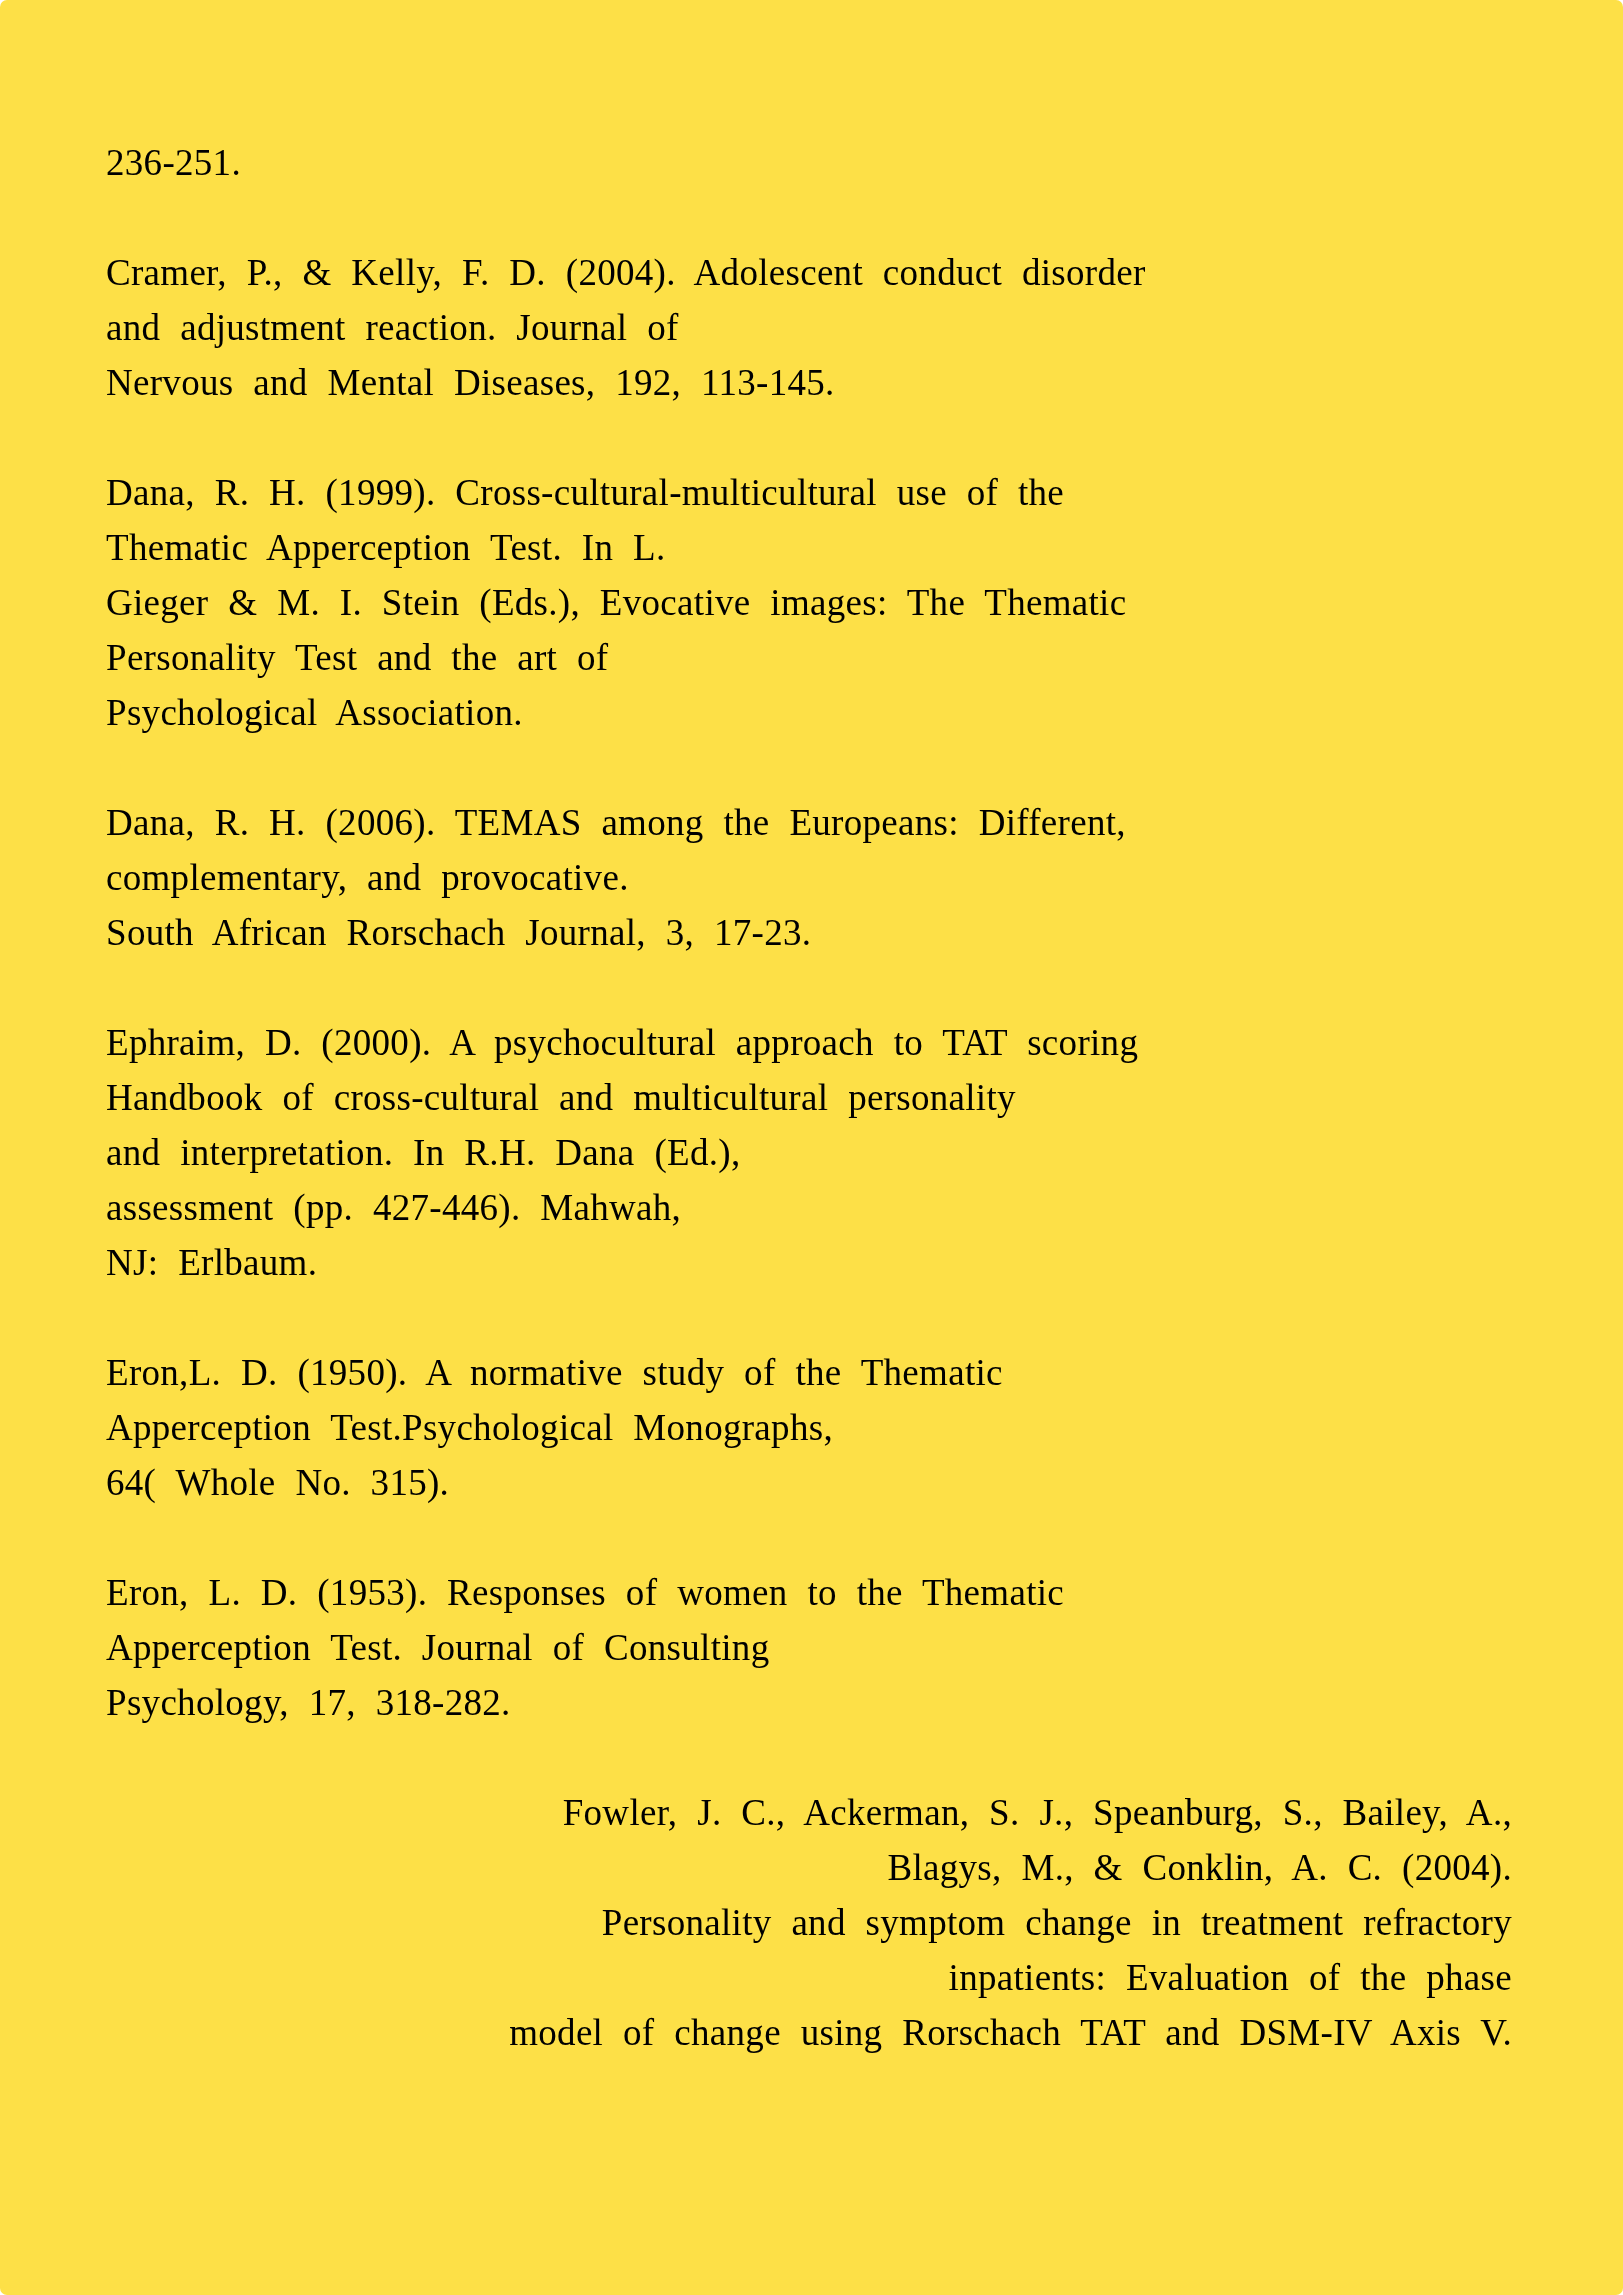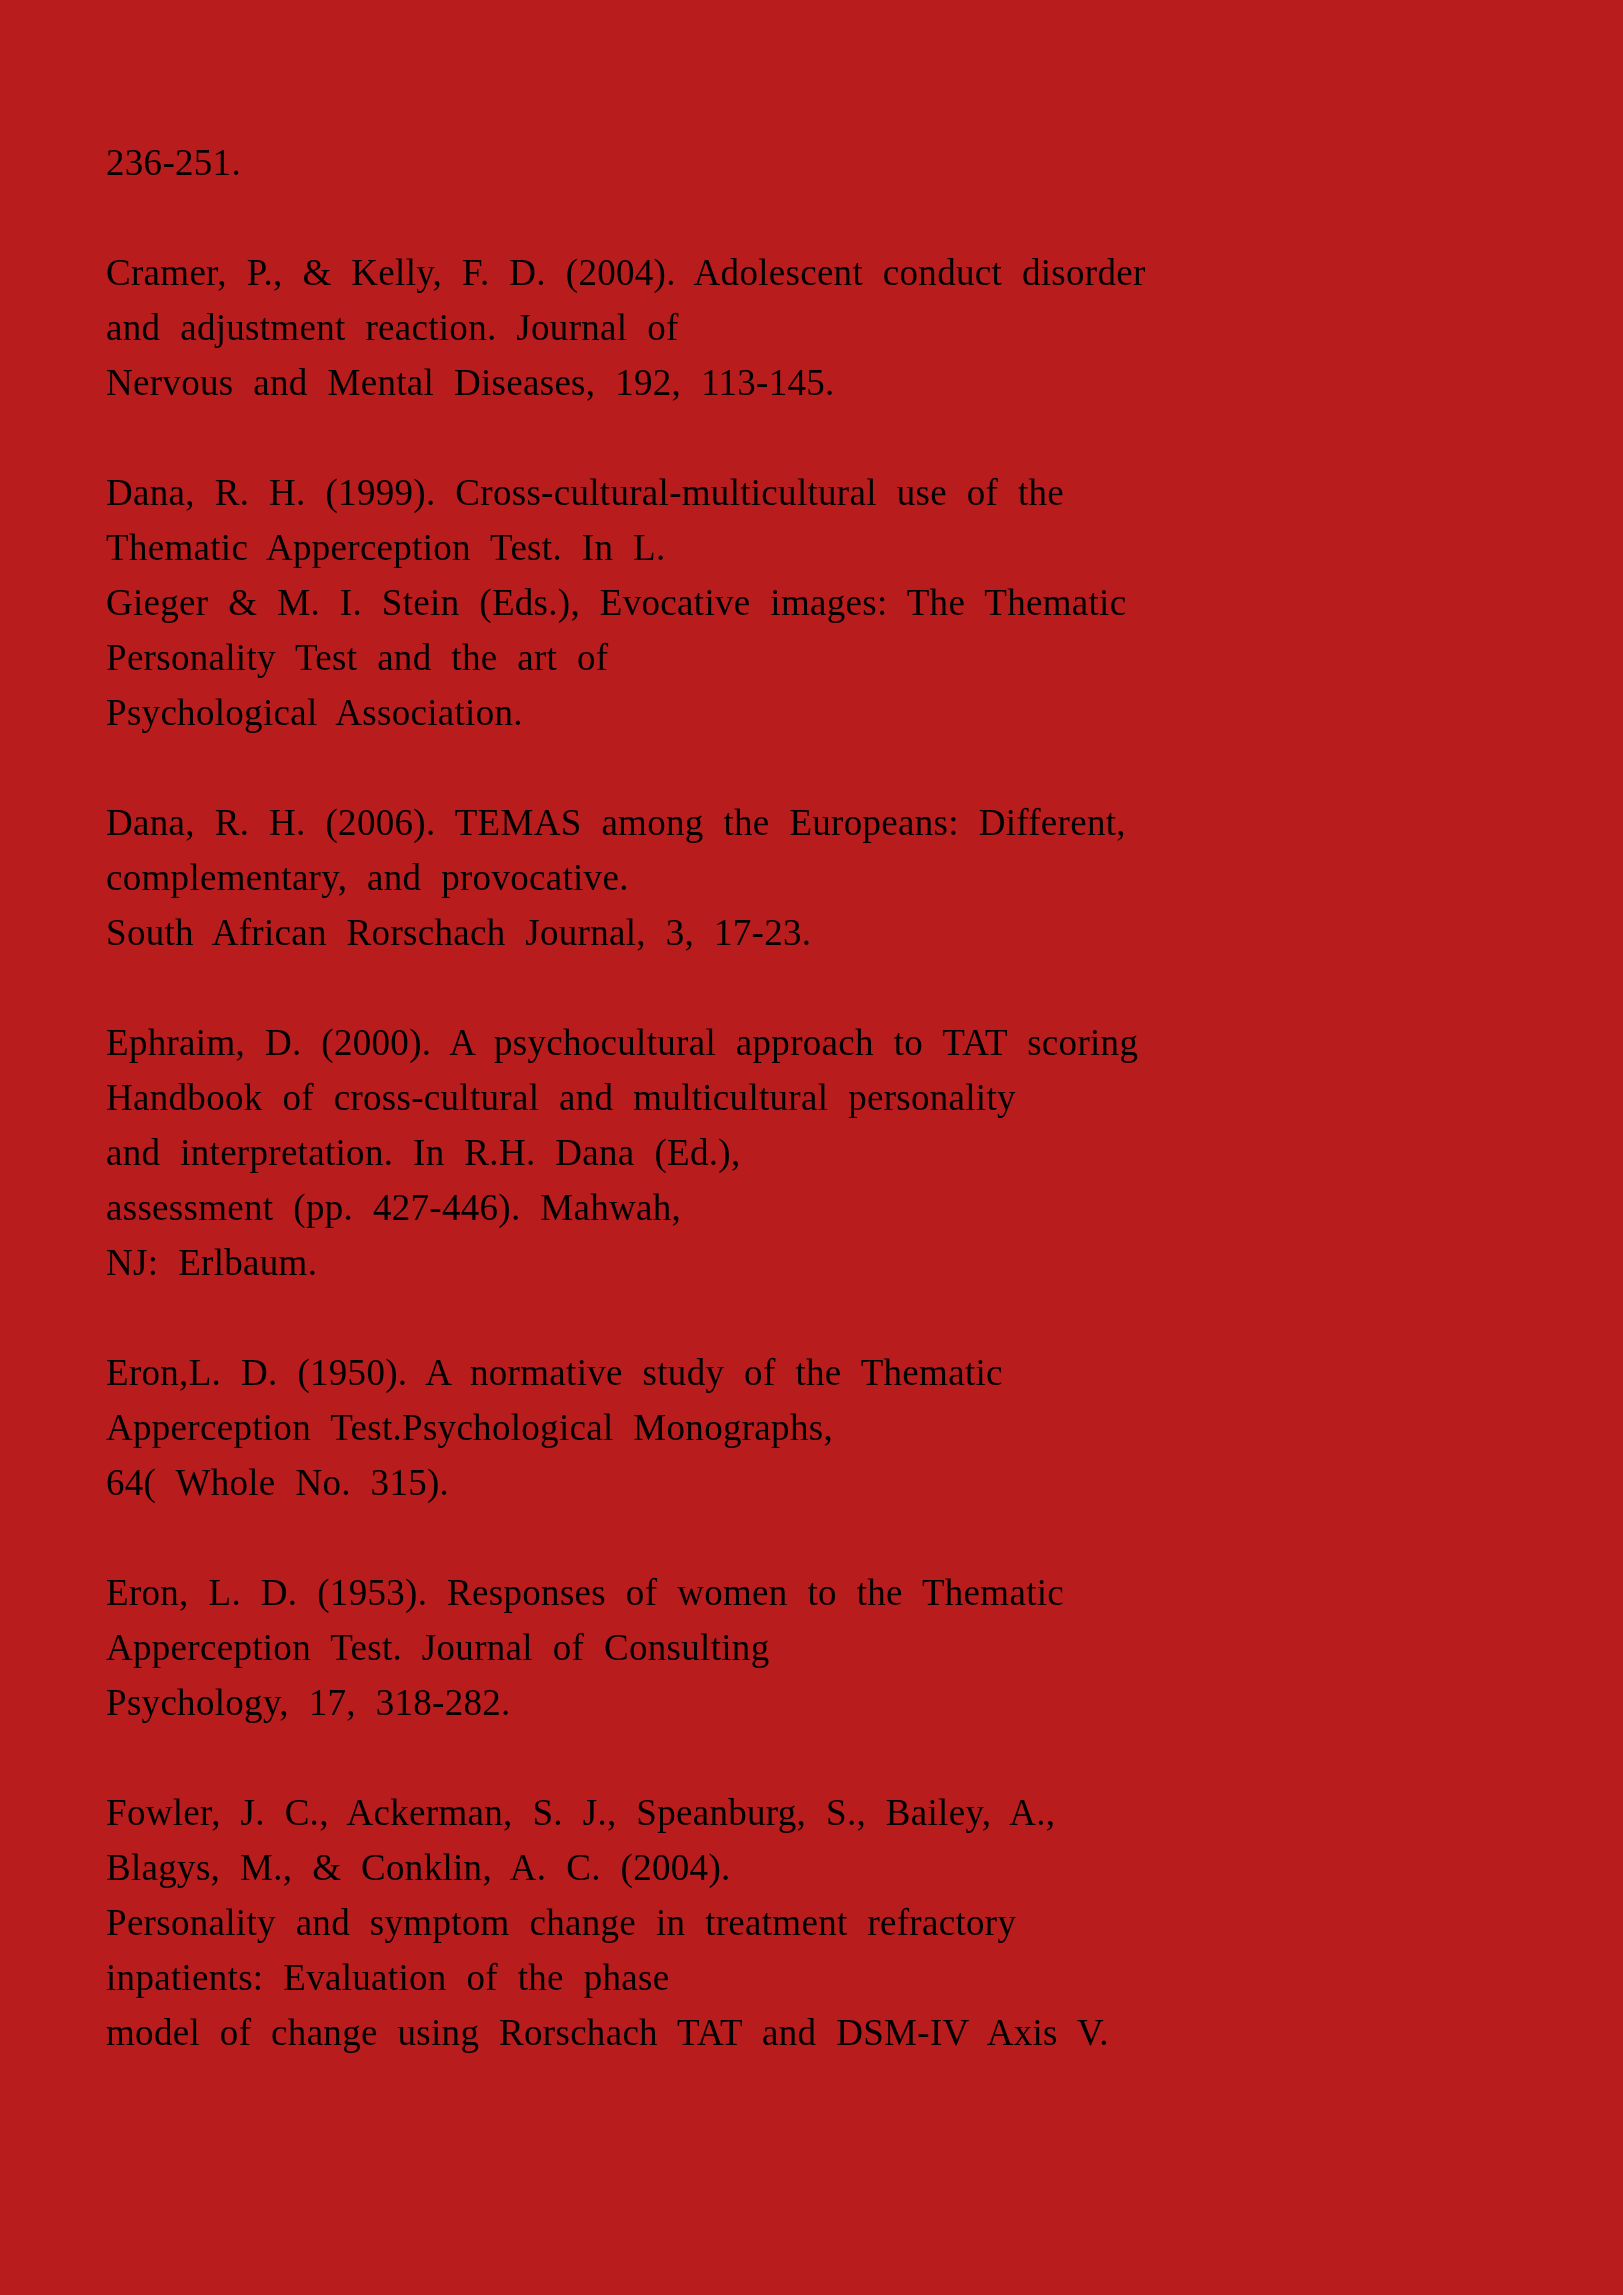--- a/index.html
+++ b/index.html
@@ -11,35 +11,37 @@
     width: 1623px;
     height: 2295px;
     overflow: hidden;
     font-family: "Liberation Serif", "DejaVu Serif", serif;
     color: #000000;
   }
   .page {
     box-sizing: border-box;
     width: 1623px;
     height: 2295px;
-    background: #b91c1c;
+    background: #fde047;
     padding: 135px 111px 0 106px;
+    border-radius: 7px;
   }
   .references {
     font-size: 37px;
     line-height: 55px;
     letter-spacing: 0.3px;
     word-spacing: 10.3px;
   }
   .entry {
     margin: 0 0 55px 0;
     padding: 0;
   }
   .entry:last-child {
     margin-bottom: 16px;
+    text-align: right;
   }
   .line {
     display: block;
     white-space: nowrap;
   }
 </style>
 </head>
 <body>
 
 <div class="page">

